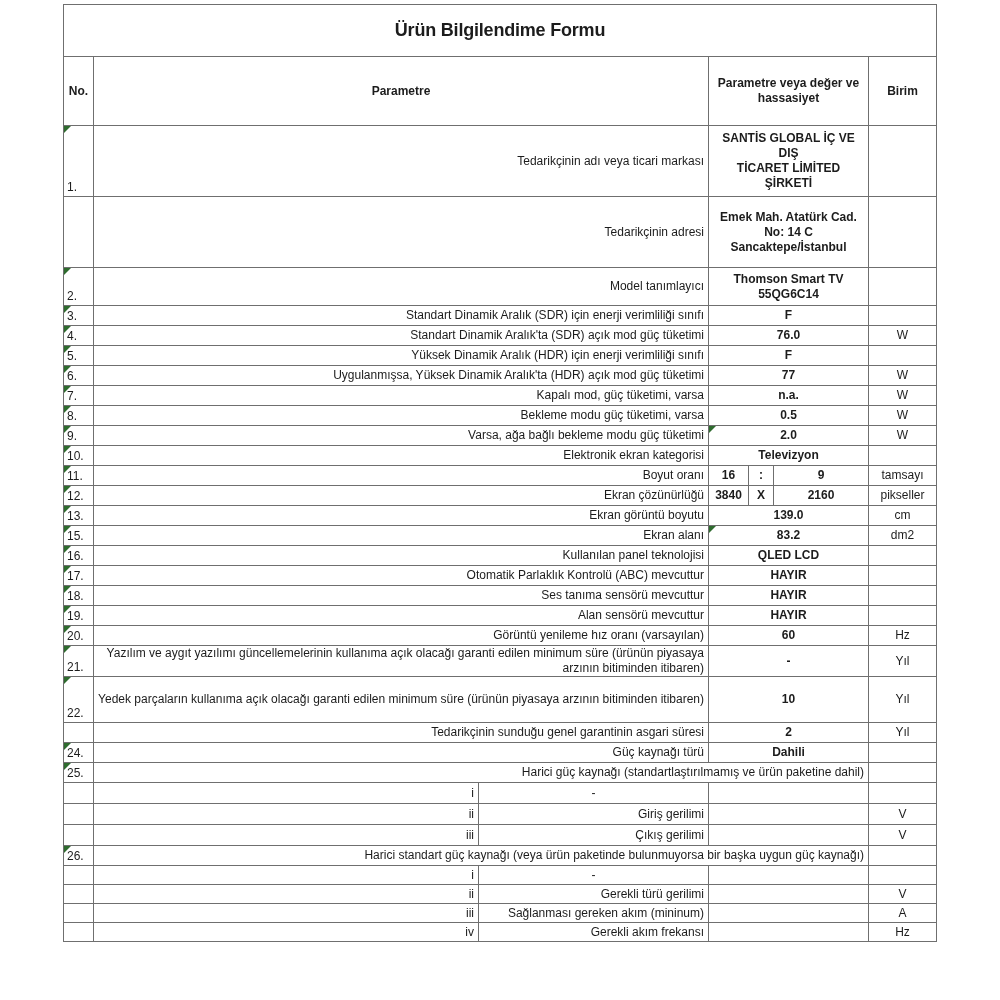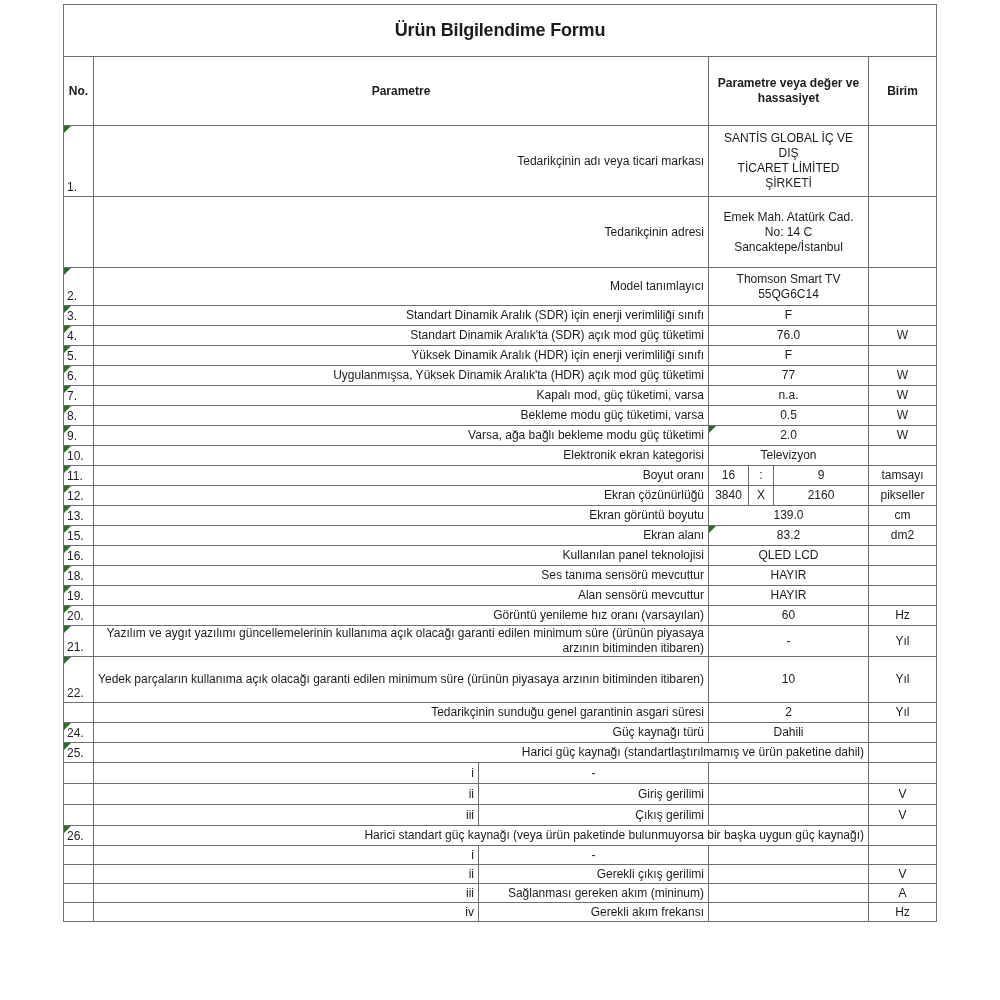--- a/index.html
+++ b/index.html
@@ -20,21 +20,21 @@
     border:1px solid var(--border);
     font-size:12px;line-height:1.25;padding:0 4px;
     vertical-align:middle;overflow:hidden;position:relative;
   }
   td.title{font-size:18px;font-weight:bold;text-align:center;letter-spacing:-0.2px;}
   td.sub{font-size:12.5px;text-align:center;padding:1px 2px;}
   td.hdr{font-weight:bold;text-align:center;}
   td.no{vertical-align:bottom;padding:0 1px 1px 3px;}
   td.p{text-align:right;}
   td.pc{text-align:center;}
-  td.v{text-align:center;white-space:pre-line;}
+  td.v{text-align:center;white-space:pre-line;font-weight:bold;}
   td.u{text-align:center;}
   .tri{
     position:absolute;top:0;left:0;display:block;width:0;height:0;
     border-top:7px solid var(--flag);border-right:7px solid transparent;
   }
 </style>
 </head>
 <body>
 
 <div class="sheet">
@@ -162,20 +162,26 @@
     <td class="u">dm2</td>
   </tr>
 
   <tr style="height:20px">
     <td class="no"><i class="tri"></i><span>16.</span></td>
     <td class="p" colspan="2">Kullanılan panel teknolojisi</td>
     <td class="v" colspan="3">QLED LCD</td>
     <td class="u"></td>
   </tr>
   <tr style="height:20px">
+    <td class="no"><i class="tri"></i><span>17.</span></td>
+    <td class="p" colspan="2">Otomatik Parlaklık Kontrolü (ABC) mevcuttur</td>
+    <td class="v" colspan="3">HAYIR</td>
+    <td class="u"></td>
+  </tr>
+  <tr style="height:20px">
     <td class="no"><i class="tri"></i><span>18.</span></td>
     <td class="p" colspan="2">Ses tanıma sensörü mevcuttur</td>
     <td class="v" colspan="3">HAYIR</td>
     <td class="u"></td>
   </tr>
   <tr style="height:20px">
     <td class="no"><i class="tri"></i><span>19.</span></td>
     <td class="p" colspan="2">Alan sensörü mevcuttur</td>
     <td class="v" colspan="3">HAYIR</td>
     <td class="u"></td>
@@ -247,21 +253,21 @@
   <tr style="height:19px">
     <td class="no"></td>
     <td class="p">i</td>
     <td class="pc">-</td>
     <td class="v" colspan="3"></td>
     <td class="u"></td>
   </tr>
   <tr style="height:19px">
     <td class="no"></td>
     <td class="p">ii</td>
-    <td class="p">Gerekli çıkış gerilimi</td>
+    <td class="p">Gerekli türü gerilimi</td>
     <td class="v" colspan="3"></td>
     <td class="u">V</td>
   </tr>
   <tr style="height:19px">
     <td class="no"></td>
     <td class="p">iii</td>
     <td class="p">Sağlanması gereken akım (mininum)</td>
     <td class="v" colspan="3"></td>
     <td class="u">A</td>
   </tr>

